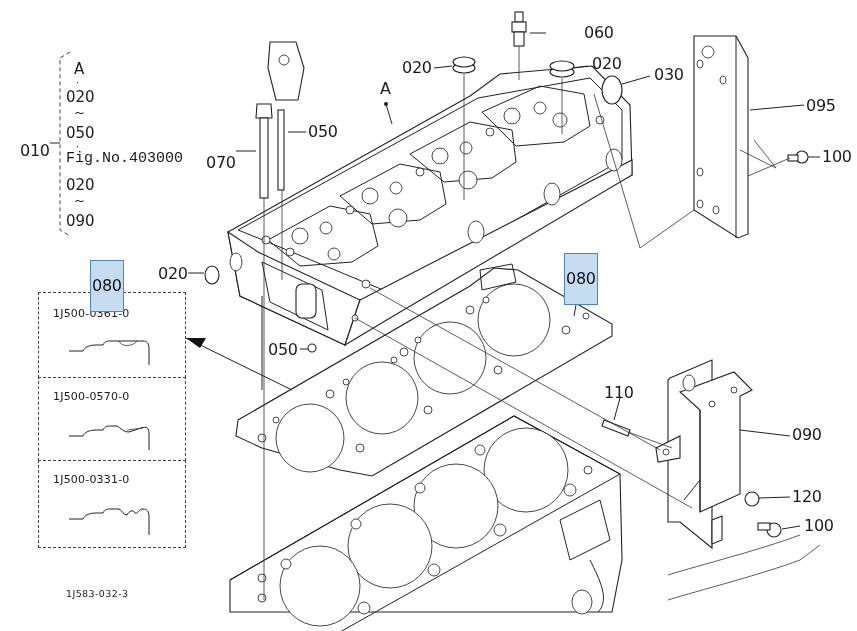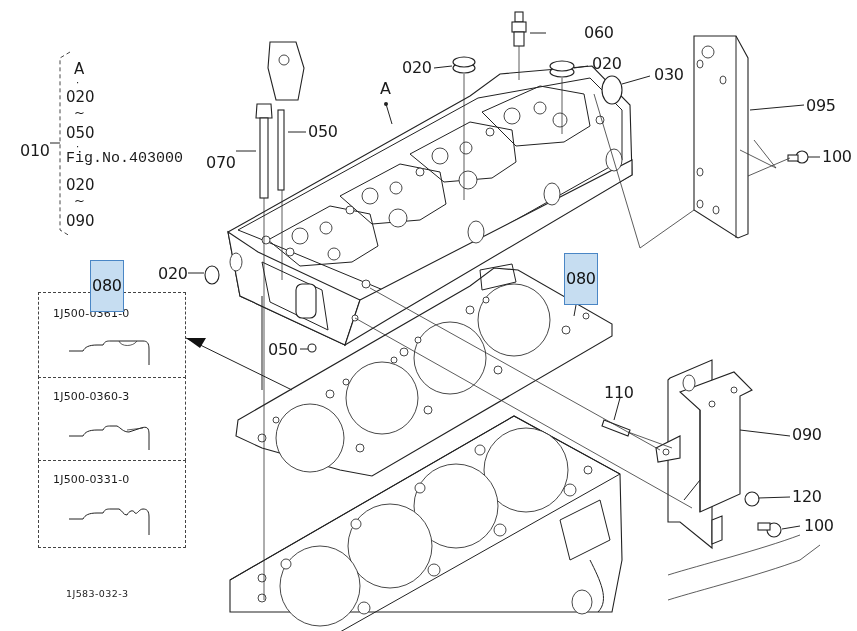--- a/index.html
+++ b/index.html
@@ -254,21 +254,21 @@
 
   <div>
     <div class="vbox" style="left:38px;top:292px;width:146px;height:84px;">
       <div class="pn" style="left:14px;top:14px;">1J500-0361-0</div>
       <svg width="146" height="84">
         <path class="ln" d="M30,58 L44,58 C46,54 50,52 58,52 L64,52 C66,48 68,48 72,48 L104,48 C108,48 110,50 110,56 L110,72"></path>
         <path class="thin" d="M80,48 C82,54 94,54 98,48"></path>
       </svg>
     </div>
     <div class="vbox" style="left:38px;top:376px;width:146px;height:84px;border-top:none;">
-      <div class="pn" style="left:14px;top:14px;">1J500-0360-3</div>
+      <div class="pn" style="left:14px;top:14px;">1J500-0570-0</div>
       <svg width="146" height="84">
         <path class="ln" d="M30,60 L44,60 C46,56 50,54 58,54 L64,54 C66,50 68,50 72,50 L78,50 C82,52 84,56 90,56 L102,52 C108,50 110,52 110,58 L110,74"></path>
         <path class="thin" d="M88,54 L104,52"></path>
       </svg>
     </div>
     <div class="vbox" style="left:38px;top:460px;width:146px;height:86px;border-top:1px dashed #444;">
       <div class="pn" style="left:14px;top:12px;">1J500-0331-0</div>
       <svg width="146" height="86">
         <path class="ln" d="M30,58 L44,58 C46,54 50,52 58,52 L64,52 C66,48 68,48 72,48 L80,48 C84,50 84,54 88,54 C90,50 94,48 96,52 C98,54 100,48 104,48 C108,48 110,50 110,56 L110,74"></path>
       </svg>

